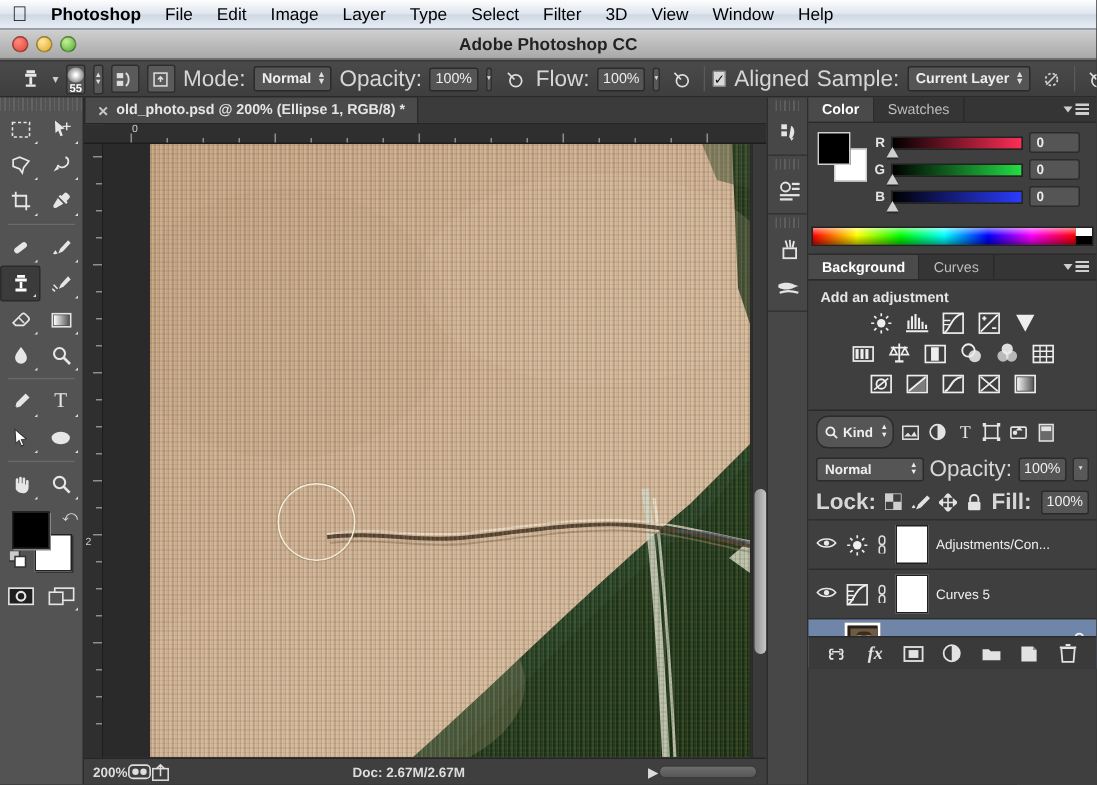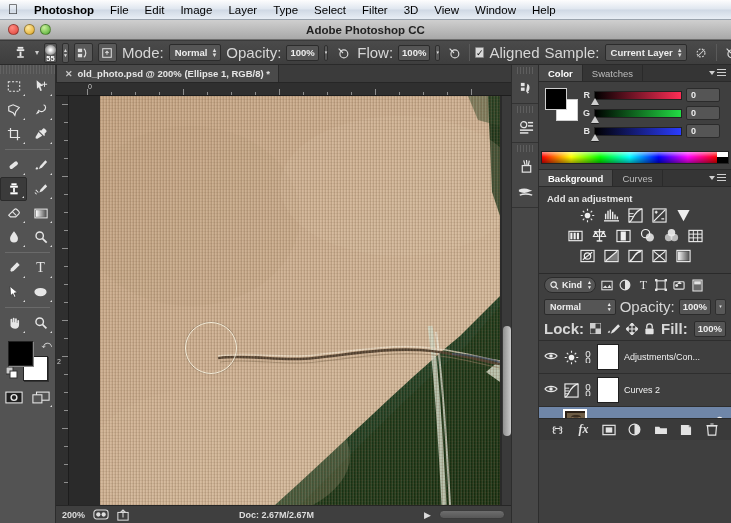--- a/index.html
+++ b/index.html
@@ -62,21 +62,21 @@
   .spin { width:11px; height:20px; background:#585858; border:1px solid #2f2f2f;
      border-radius:2px; display:flex; flex-direction:column; align-items:center;
      justify-content:center; font-size:5px; line-height:5px; color:#ddd;}
   .lbl { font-size:15px; color:#d6d6d6; }
   .sel { height:17px; background:#555; border:1px solid #2b2b2b; border-radius:2px;
      display:flex; align-items:center; padding:0 3px 0 5px; font-size:9.5px;
      font-weight:bold; color:#eee; gap:4px; }
   .sel .arr { margin-left:auto; font-size:6px; line-height:5px; color:#ddd;}
   .numf { height:16px; background:#555; border:1px solid #2b2b2b; border-radius:2px;
      display:flex; align-items:center; justify-content:center; padding:0 3px;
-     font-size:9.5px; font-weight:bold; color:#eee; }
+     font-size:9.5px; font-weight:normal; color:#eee; }
   .chk { width:11px; height:11px; border:1px solid #888; background:#d9d9d9; border-radius:1px;
      color:#111; font-size:9px; line-height:10px; text-align:center; }
   .sep { width:1px; height:17px; background:#2e2e2e; border-right:1px solid #5a5a5a; }
 
   
   .tools {
     position:absolute; left:0; top:65px; width:56px; height:458px;
     background:#535353; border-right:1px solid #2c2c2c;
   }
   .toolgrip { height:9px; background:repeating-linear-gradient(90deg,#6e6e6e 0 1px,transparent 1px 3px);
@@ -120,21 +120,21 @@
       repeating-linear-gradient(0deg, rgba(110,85,58,.13) 0 1px, transparent 1px 3px);
   }
   .brushcursor { position:absolute; width:52px; height:52px; border:1.5px solid #f3ecd8;
      border-radius:50%; box-shadow:0 0 1px rgba(0,0,0,.6); }
   .vscroll { position:absolute; right:0; top:31px; width:10px; height:409px; background:#3a3a3a;
      border-left:1px solid #2a2a2a; }
   .vthumb { position:absolute; left:1px; top:230px; width:8px; height:110px; border-radius:4px;
      background:linear-gradient(90deg,#8f8f8f,#c9c9c9); }
   .statusbar { position:absolute; left:0; bottom:0; width:455px; height:18px;
      background:#3f3f3f; border-top:1px solid #262626; display:flex; align-items:center;
-     gap:8px; padding:8px 6px; font-size:9px; color:#ddd; }
+     padding:8px 6px; font-size:9px; color:#ddd; }
   .statusbar .zoom { font-weight:bold; }
   .stbtn { color:#ddd; font-size:10px; display:flex; align-items:center; }
   .ststrip { margin-left:auto; width:66px; height:9px; border-radius:5px;
      background:linear-gradient(#6d6d6d,#575757); border:1px solid #3b3b3b; }
 
   
   .minidock { position:absolute; left:511px; top:65px; width:28px; height:458px;
      background:#474747; border-left:1px solid #2d2d2d; border-right:1px solid #2d2d2d; }
   .minigrp { border-bottom:1px solid #333; padding-bottom:2px; }
   .minigrip { height:7px; margin:2px 5px 1px;
@@ -171,21 +171,21 @@
   .spectrum .grad:after{content:"";position:absolute;inset:0;background:linear-gradient(#ffffff88,#ffffff00 45%,#00000066);}
   .spectrum .wb { width:11px; background:linear-gradient(#fff 50%,#000 50%); }
 
   
   .addadj { font-size:9.5px; font-weight:bold; color:#e6e6e6; margin:1px 0 4px 2px; }
   .adjrow { display:flex; justify-content:center; gap:7px; margin-bottom:5px; }
   .adjicon { width:17px; height:15px; display:flex; align-items:center; justify-content:center; color:#e9e9e9;}
 
   
   .lrow1 { display:flex; align-items:center; gap:5px; padding:3px 5px; }
-  .kindsel { height:16px; background:#555; border:1px solid #2b2b2b; border-radius:8px;
+  .kindsel { height:22px; background:#555; border:1px solid #2b2b2b; border-radius:8px;
      display:flex; align-items:center; gap:3px; padding:0 3px 0 5px; font-size:9px;
      font-weight:bold; color:#eee; }
   .filticon { width:13px; height:14px; display:flex; align-items:center; justify-content:center; color:#e3e3e3; }
   .lrow2 { display:flex; align-items:center; gap:4px; padding:2px 5px; }
   .blendsel { flex:1; height:16px; background:#555; border:1px solid #2b2b2b; border-radius:2px;
      display:flex; align-items:center; padding:0 3px 0 5px; font-size:9px; font-weight:bold; color:#eee; }
   .lockrow { display:flex; align-items:center; gap:6px; padding:3px 5px; border-bottom:1px solid #2e2e2e; }
   .layer { height:33px; display:flex; align-items:center; gap:5px; padding:0 6px 0 4px;
      border-bottom:1px solid #2e2e2e; }
   .layer.on { background:#6f86a8; }
@@ -986,21 +986,21 @@
               <path d="M1 15C5 15 6 3 15 1" stroke="#efefef" stroke-width="1.3" fill="none"></path>
               <path d="M1 5.5h4.5M1 8.5h4.5M1 11.5h4.5" stroke="#efefef" stroke-width="1"></path>
             </svg>
         </span>
         <span class="link2">
           <svg width="8" height="13" viewBox="0 0 8 14">
               <path d="M4 1.5a2 2 0 012 2v2a2 2 0 01-4 0v-2a2 2 0 012-2zM4 8.5a2 2 0 012 2v2a2 2 0 01-4 0v-2a2 2 0 012-2z" fill="none" stroke="#ddd" stroke-width="1.1"></path>
             </svg>
         </span>
         <span class="maskthumb"></span>
-        <span class="lname">Curves 2</span>
+        <span class="lname">Curves 5</span>
       </div>
 
       <div class="layer on">
         <span class="eye">
           <svg width="14" height="10" viewBox="0 0 16 10">
               <path d="M1 5c3-4 11-4 14 0-3 4-11 4-14 0z" fill="none" stroke="#f2f2f2" stroke-width="1.2"></path>
               <circle cx="8" cy="5" r="2" fill="#f2f2f2"></circle>
             </svg>
         </span>
         <span class="phthumb">

